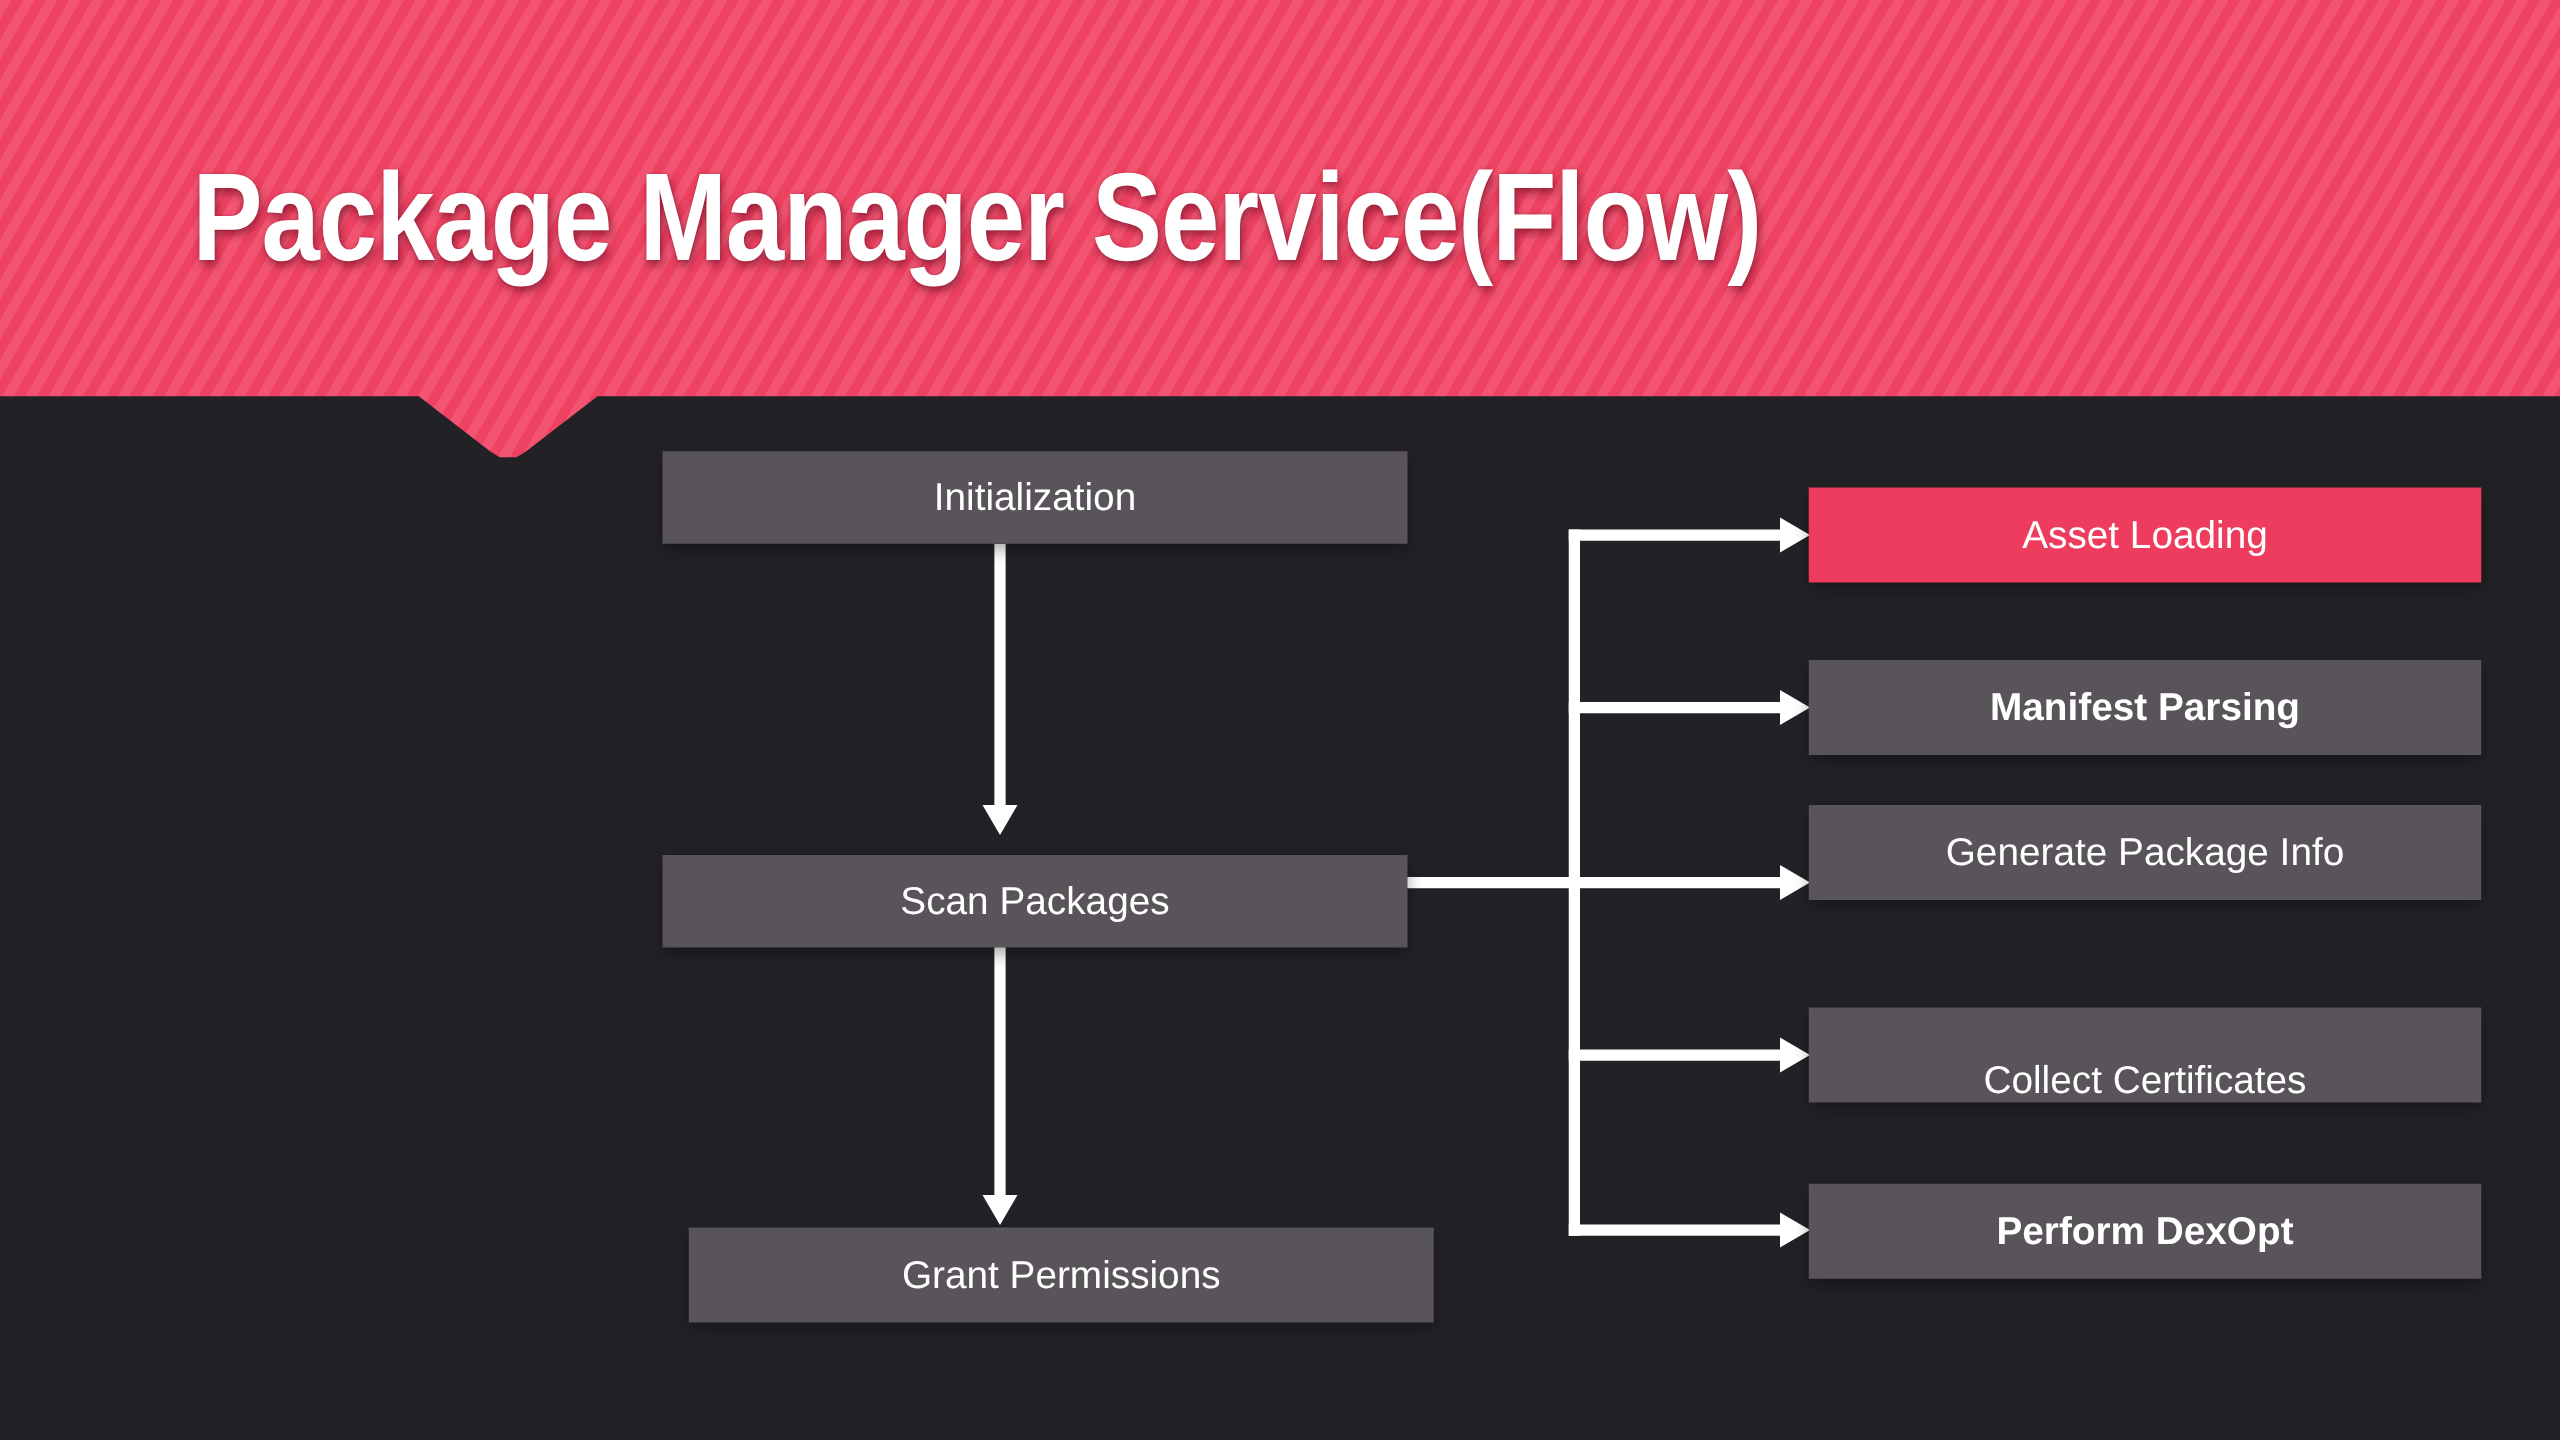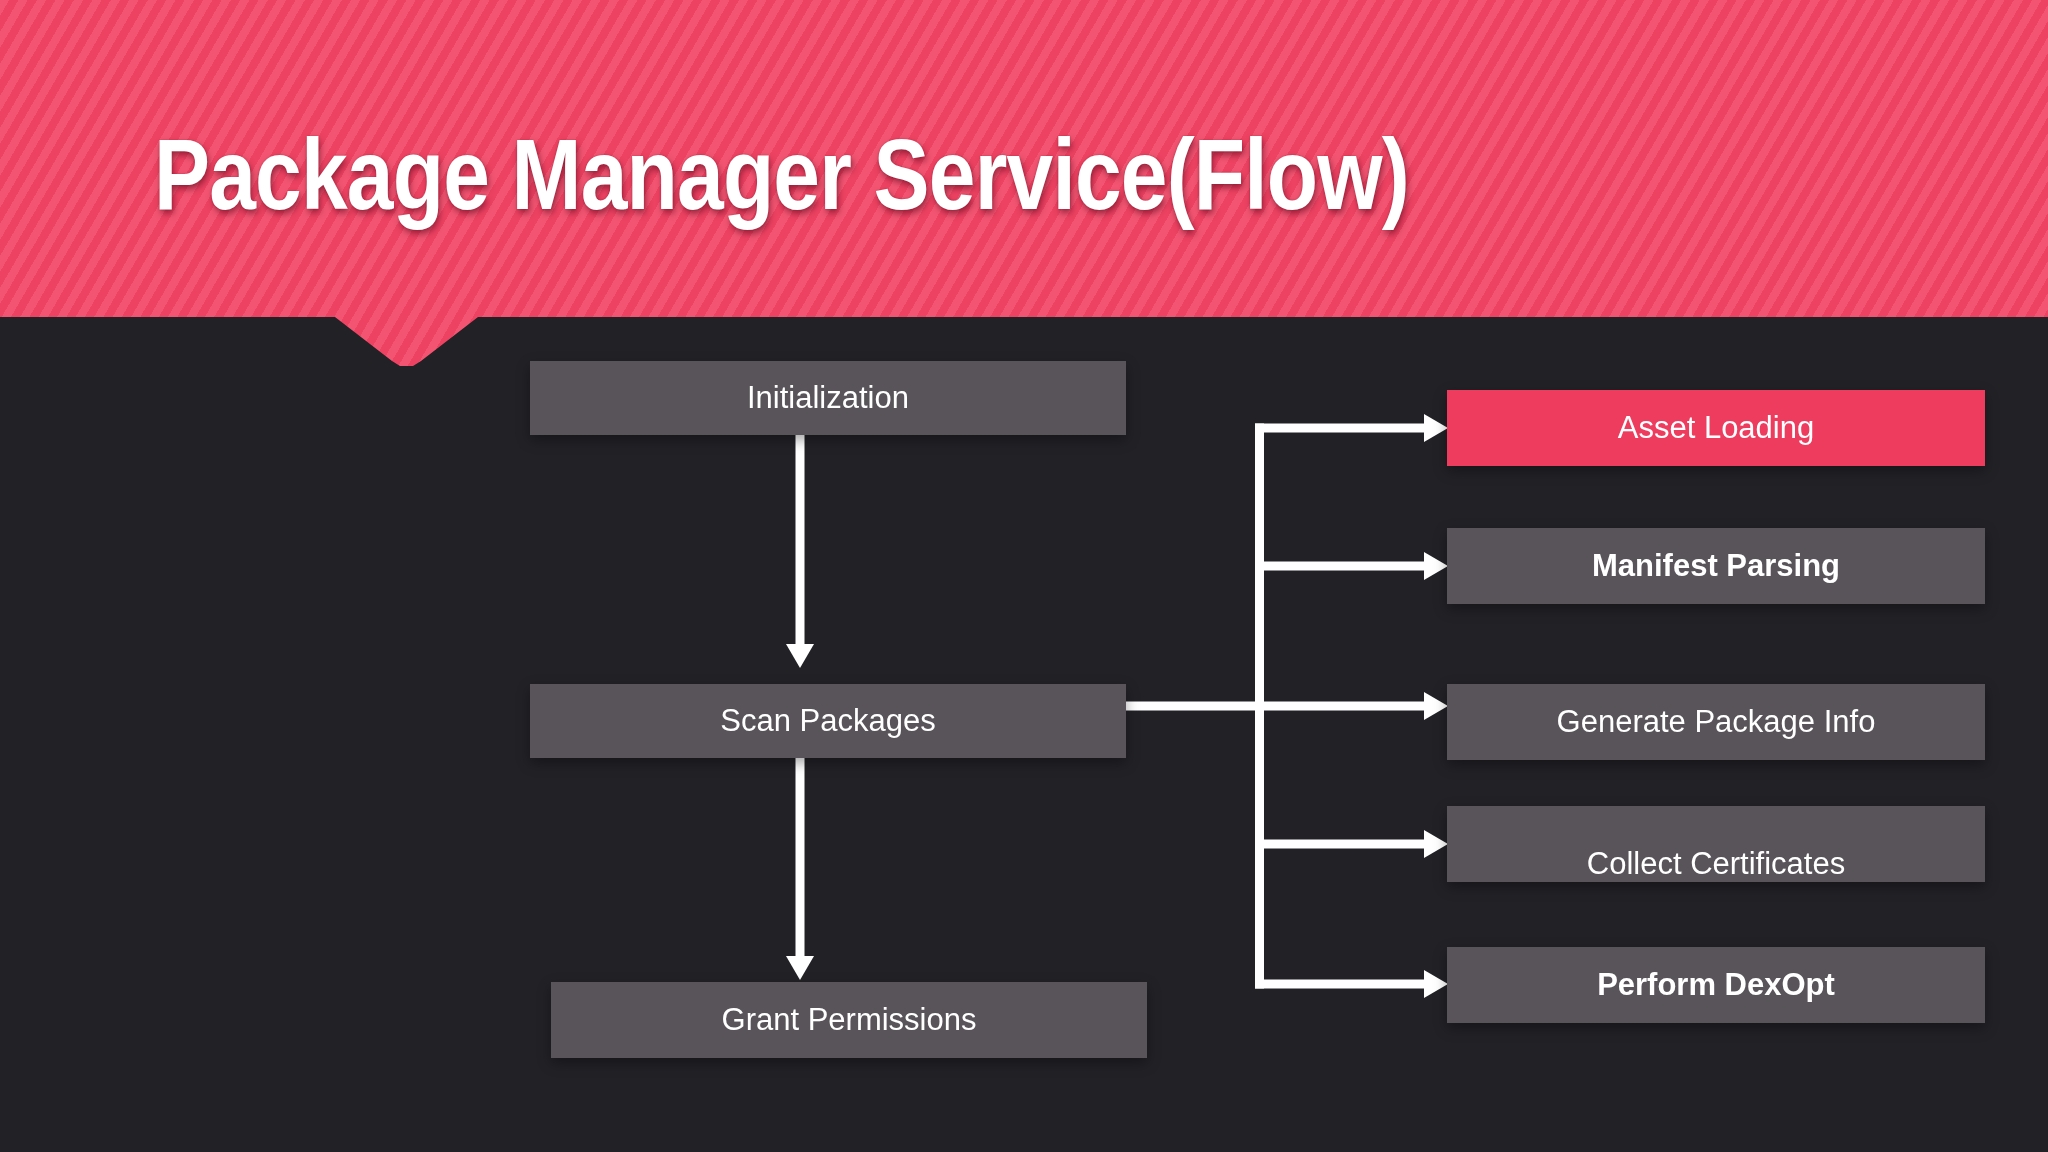--- a/index.html
+++ b/index.html
@@ -52,21 +52,21 @@
   .node.highlight{background:var(--accent);}
 
   .left-col{left:530px;width:596px;}
   #node-init {top:361px;height:74px;}
   #node-scan {top:669px;height:74px;margin-top:15px;}
   #node-grant{top:982px;height:76px;margin-left:21px;}
 
   .right-col{left:1447px;width:538px;height:76px;}
   #node-sub0{top:390px;}
   #node-sub1{top:528px;font-weight:bold;}
-  #node-sub2{top:684px;}
+  #node-sub2{top:644px;}
   #node-sub3{top:806px;align-items:flex-end;}
   #node-sub4{top:947px;font-weight:bold;}
 
   
   .connectors{position:absolute;left:0;top:0;width:2048px;height:1152px;pointer-events:none;}
   .connectors path{stroke:var(--connector);stroke-width:9;fill:none;}
   .connectors path.rcap{stroke-linecap:round;}
   .connectors polygon{fill:var(--connector);}
 </style>
 </head>

